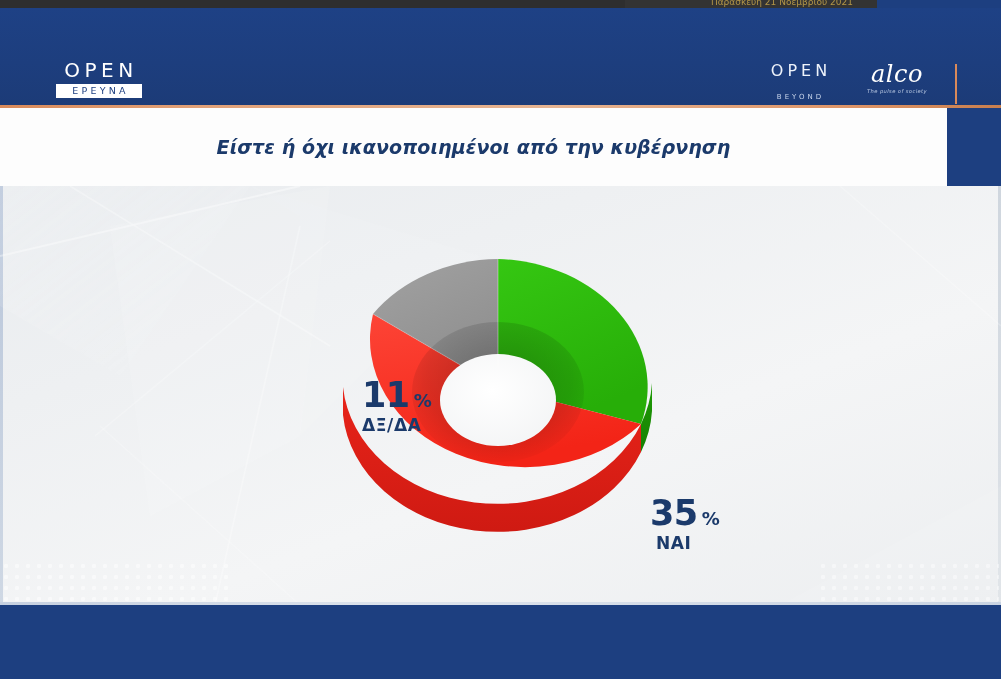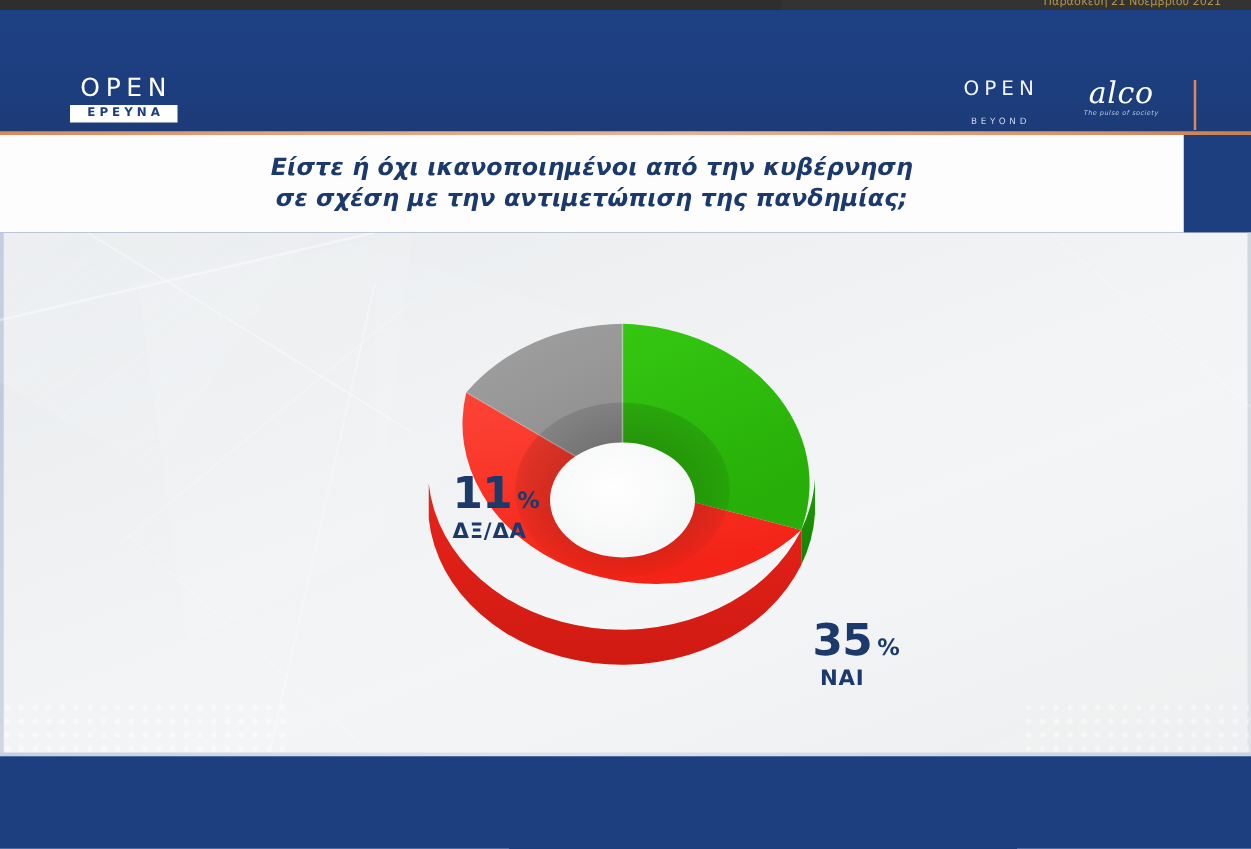--- a/index.html
+++ b/index.html
@@ -16,21 +16,21 @@
     width: 1001px;
     height: 679px;
     overflow: hidden;
     background: #1d3f80;
   }
 
   
   .top-chrome {
     position: absolute;
     left: 0; top: 0;
-    width: 1001px;
+    width: 877px;
     height: 8px;
     background: #333333;
     overflow: hidden;
     text-decoration: underline;
   }
   .top-chrome .chrome-left {
     position: absolute;
     left: 0; top: 0;
     width: 625px; height: 8px;
     background: #2e2e2e;
@@ -85,21 +85,21 @@
     line-height: 20px;
     text-align: center;
     text-indent: 4px;
   }
   .lo-sub {
     display: block;
     margin-top: 4px;
     background: #ffffff;
     color: #1d3f80;
     font-size: 9.5px;
-    font-weight: 700;
+    font-weight: 400;
     letter-spacing: 3.2px;
     line-height: 14px;
     height: 14px;
     text-align: center;
     text-indent: 3px;
   }
 
   .logo-cluster {
     position: absolute;
     right: 44px; top: 62px;
@@ -300,21 +300,20 @@
     <div class="logo-alco">
       <span class="alco-word">alco</span>
       <span class="alco-sub">The pulse of society</span>
     </div>
     <div class="logo-divider"></div>
   </div>
 
   <div class="question-band">
     <div class="question-text">
       <span class="question-line">Είστε ή όχι ικανοποιημένοι από την κυβέρνηση</span>
-      <span class="question-line">σε σχέση με την αντιμετώπιση της πανδημίας;</span>
     </div>
   </div>
 
   <div class="chart-area">
     <div class="edge-left"></div>
     <div class="edge-right"></div>
 
     <svg class="facets" viewBox="0 0 1001 419" preserveAspectRatio="none">
       <defs>
         <linearGradient id="facetA" x1="0" y1="0" x2="1" y2="1">

